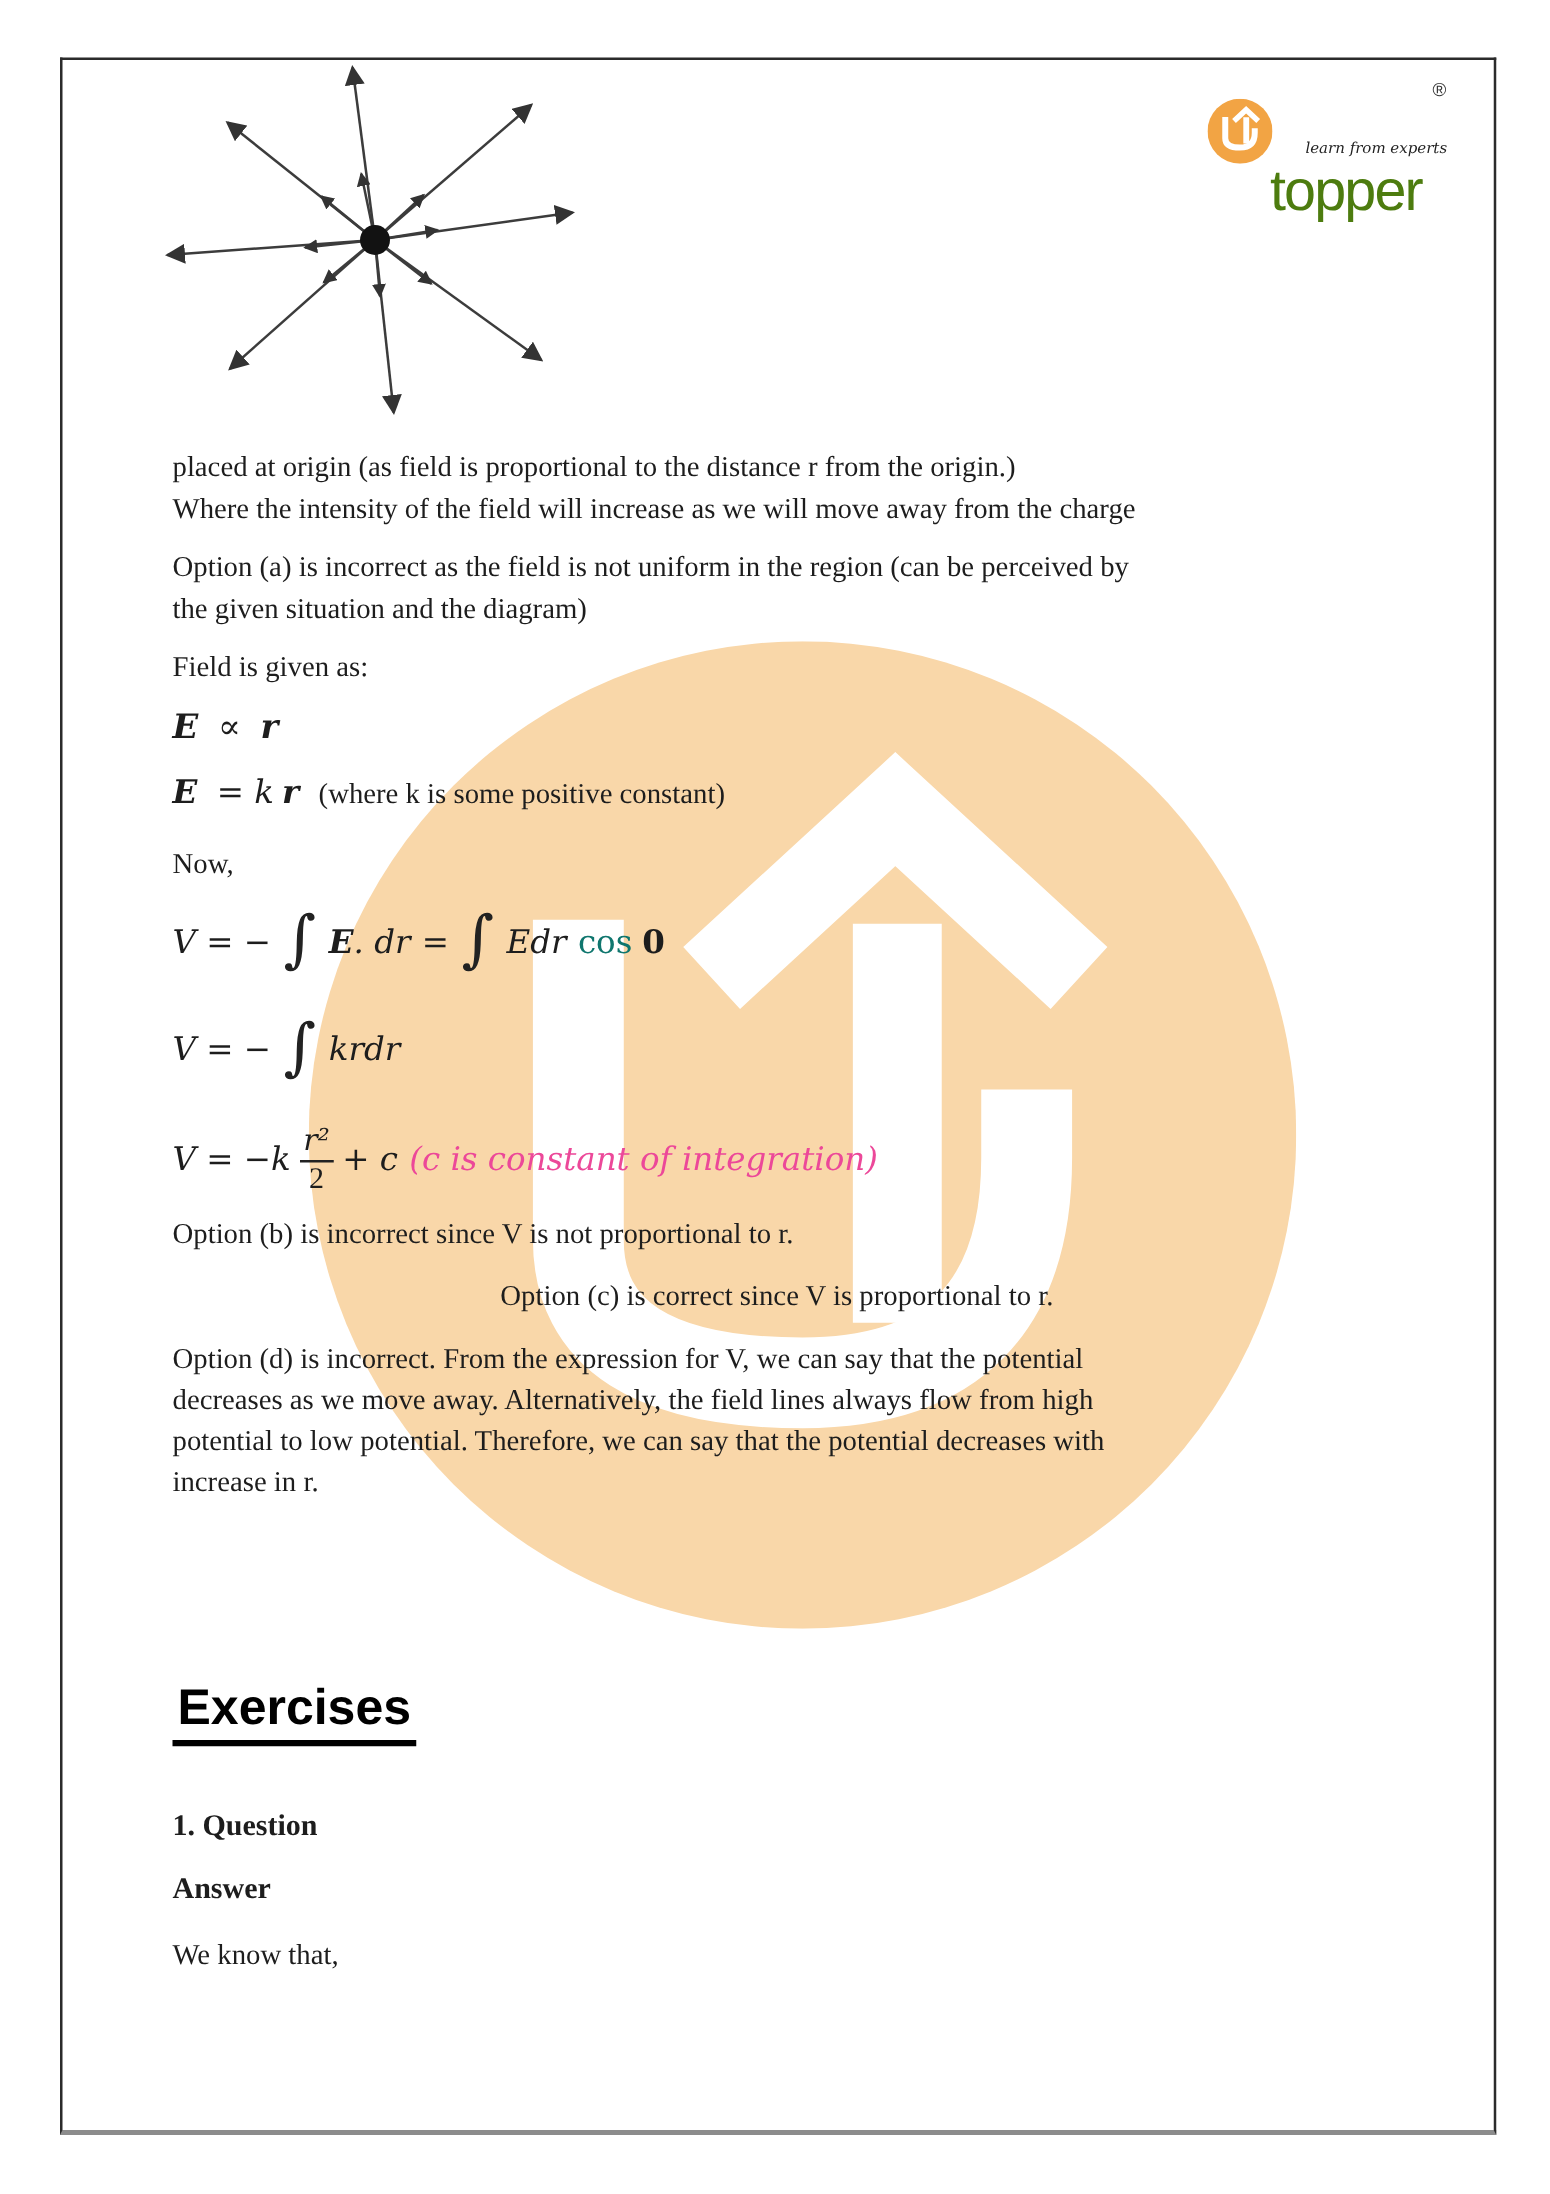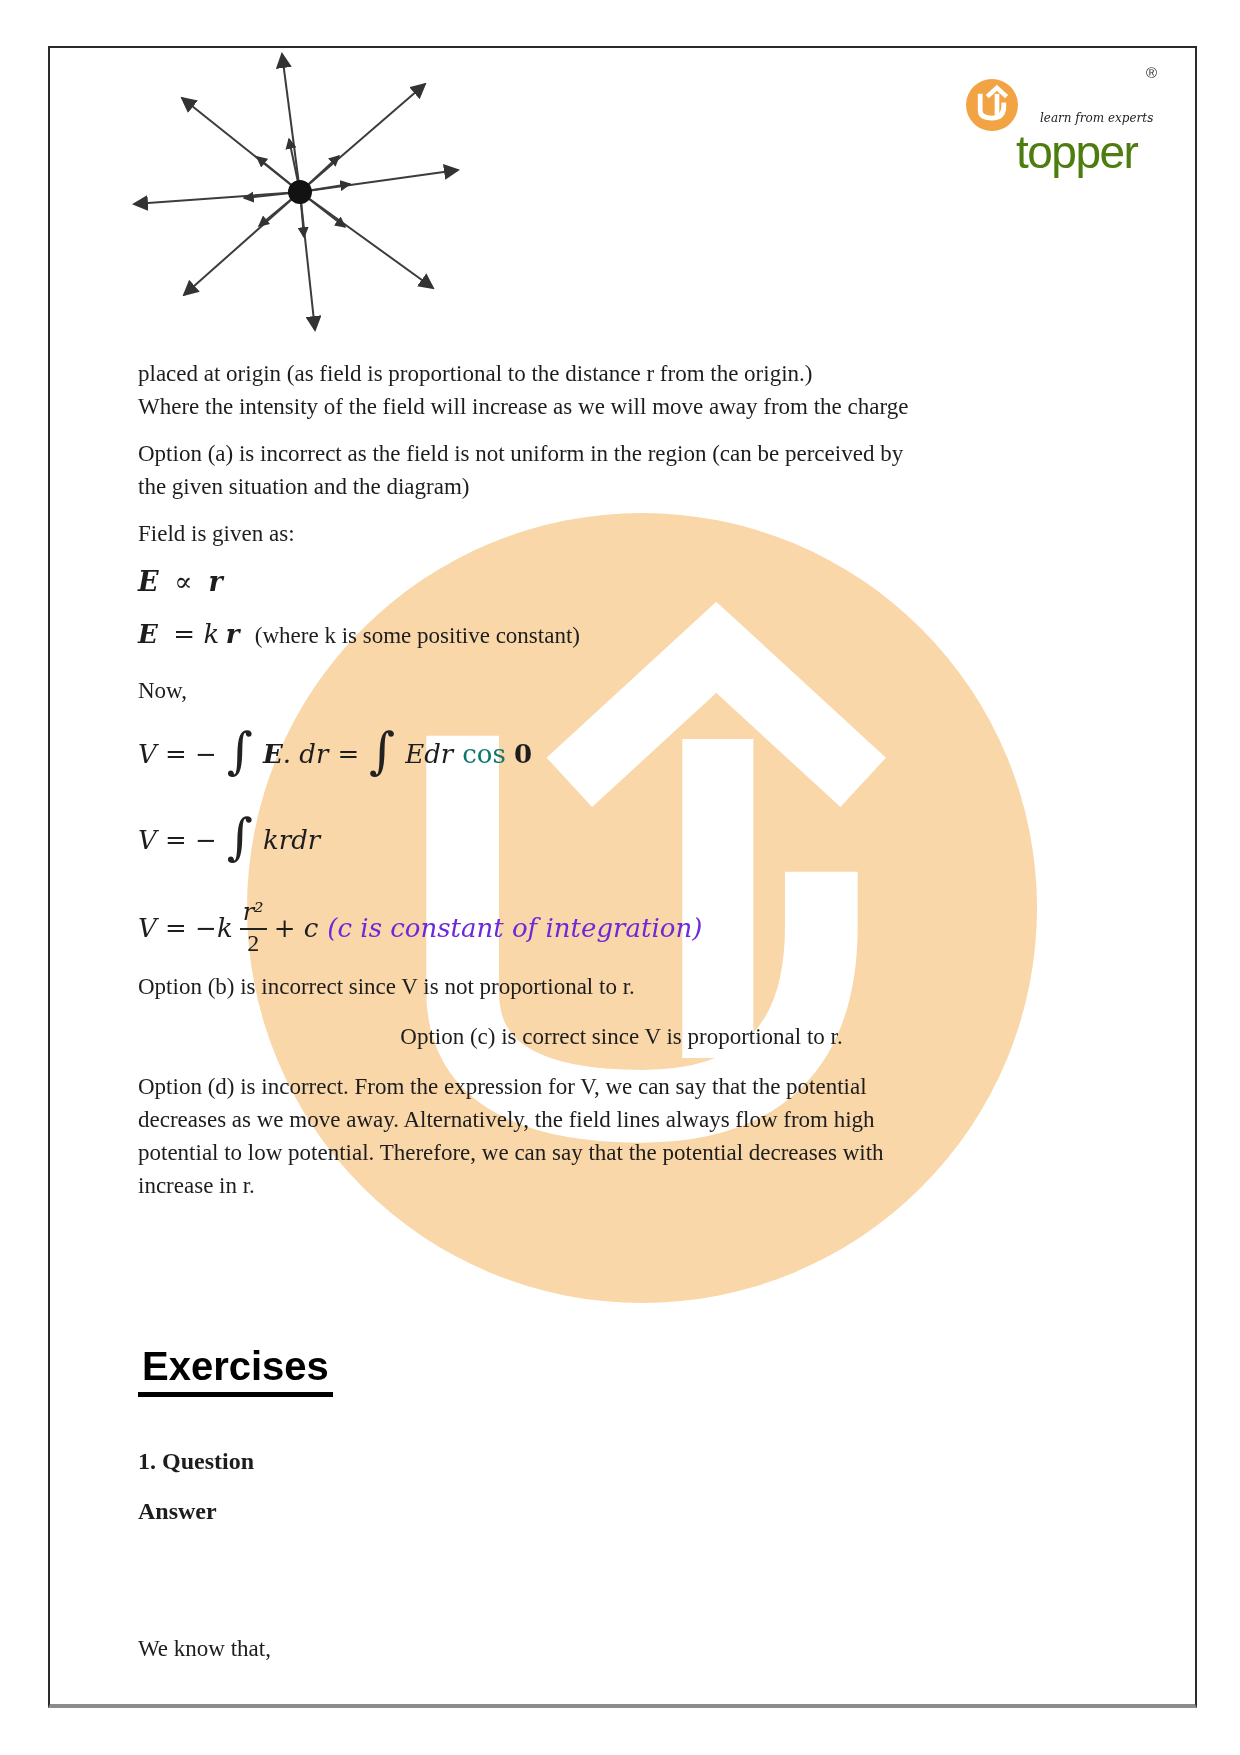--- a/index.html
+++ b/index.html
@@ -11,34 +11,34 @@
   .page-frame{
     position:absolute;left:48px;top:46px;width:1145px;height:1656px;
     border:2px solid #2b2b2b;border-bottom:4px solid #8c8c8c;background:transparent;
   }
   .body-text{font-size:23px;line-height:33px;width:967px;left:138px;}
   .brand-word{
     font-family:"Liberation Sans", sans-serif;font-weight:normal;font-size:46px;
     letter-spacing:-1.5px;color:#4d7c0f;line-height:1;margin-top:46px;
   }
   .reg-mark{font-family:"Liberation Sans", sans-serif;font-size:15px;color:#333;}
-  .tagline{font-family:"DejaVu Serif", serif;font-style:italic;font-size:12px;color:#222;text-align:left;}
+  .tagline{font-family:"DejaVu Serif", serif;font-style:italic;font-size:12px;color:#222;text-align:center;}
   .eq-row{display:flex;align-items:center;left:138px;height:84px;font-size:26px;}
   .mi{font-style:italic;font-family:"DejaVu Serif", serif;}
   .mb{font-weight:bold;}
   .int{
     font-family:"DejaVu Serif", serif;font-style:normal;font-size:50px;
     line-height:1;margin:0 10px 6px 10px;font-weight:400;color:#222;
   }
   .sp{margin-left:9px;}
   .cos{color:#0f766e;font-style:normal;margin-left:9px;font-family:"DejaVu Serif", serif;}
   .zero{font-weight:bold;margin-left:8px;font-family:"DejaVu Serif", serif;}
   .frac{display:inline-flex;flex-direction:column;align-items:center;margin:0 7px;font-size:24px;line-height:1.15;}
   .frac .num{border-bottom:2px solid #222;padding:0 3px 1px 3px;}
-  .note{color:#6d28d9;}
+  .note{color:#ec4899;}
   .eq-simple{font-size:27px;left:138px;}
   .heading-ex{
     font-family:"Liberation Sans", sans-serif;font-weight:bold;font-size:40px;color:#000;
   }
   .heading-ex .underlined{display:inline-block;border-bottom:5px solid #000;padding:0 4px 3px 4px;}
   .label-bold{font-size:24px;font-weight:bold;left:138px;}
 </style>
 </head>
 <body>
 
@@ -162,13 +162,13 @@
 </div>
 
 <div class="abs heading-ex" style="left:138px;top:1344px;width:870px;">
   <span class="underlined">Exercises</span>
 </div>
 
 <div class="abs label-bold" style="top:1448px;">1. Question</div>
 
 <div class="abs label-bold" style="top:1498px;">Answer</div>
 
-<div class="abs body-text" style="top:1632px;">We know that,</div>
+<div class="abs body-text" style="top:1547px;">We know that,</div>
 
 </body></html>

